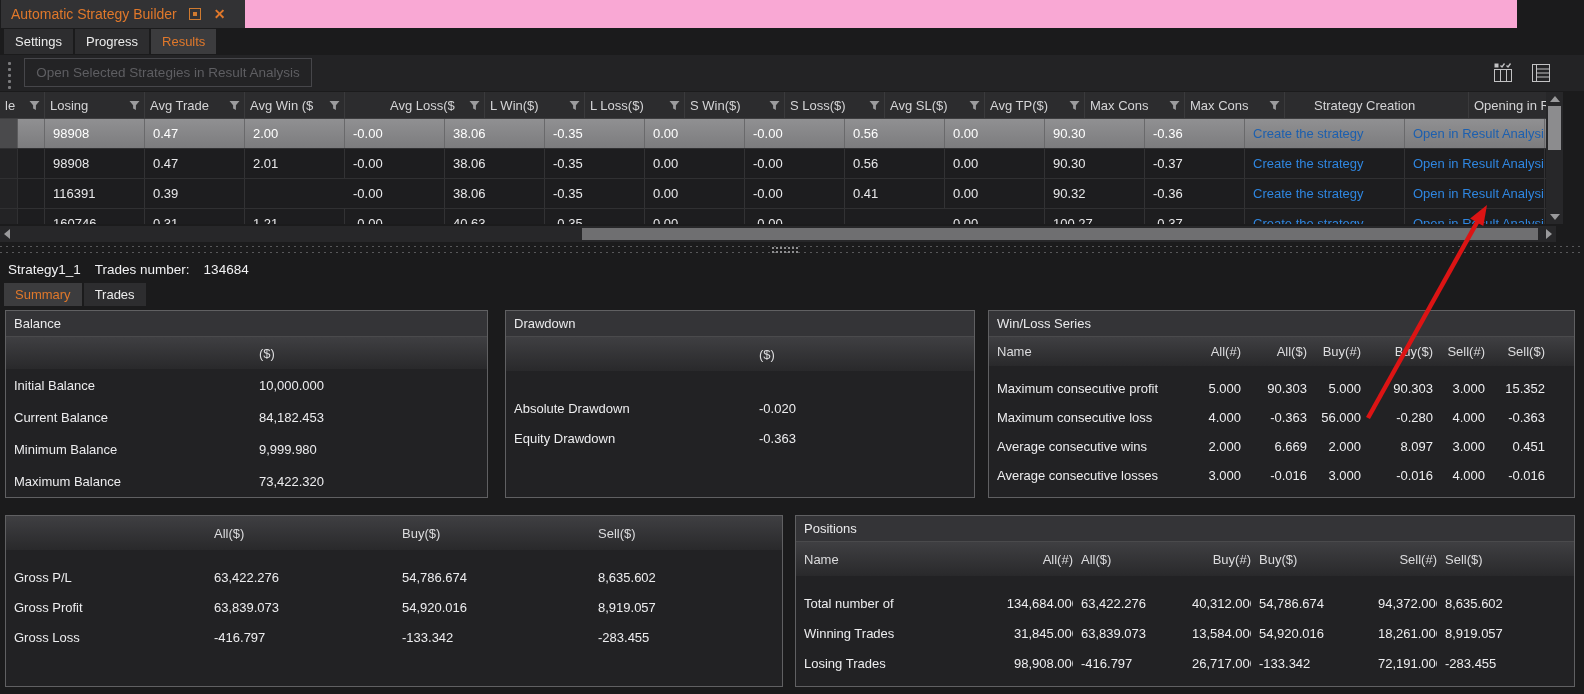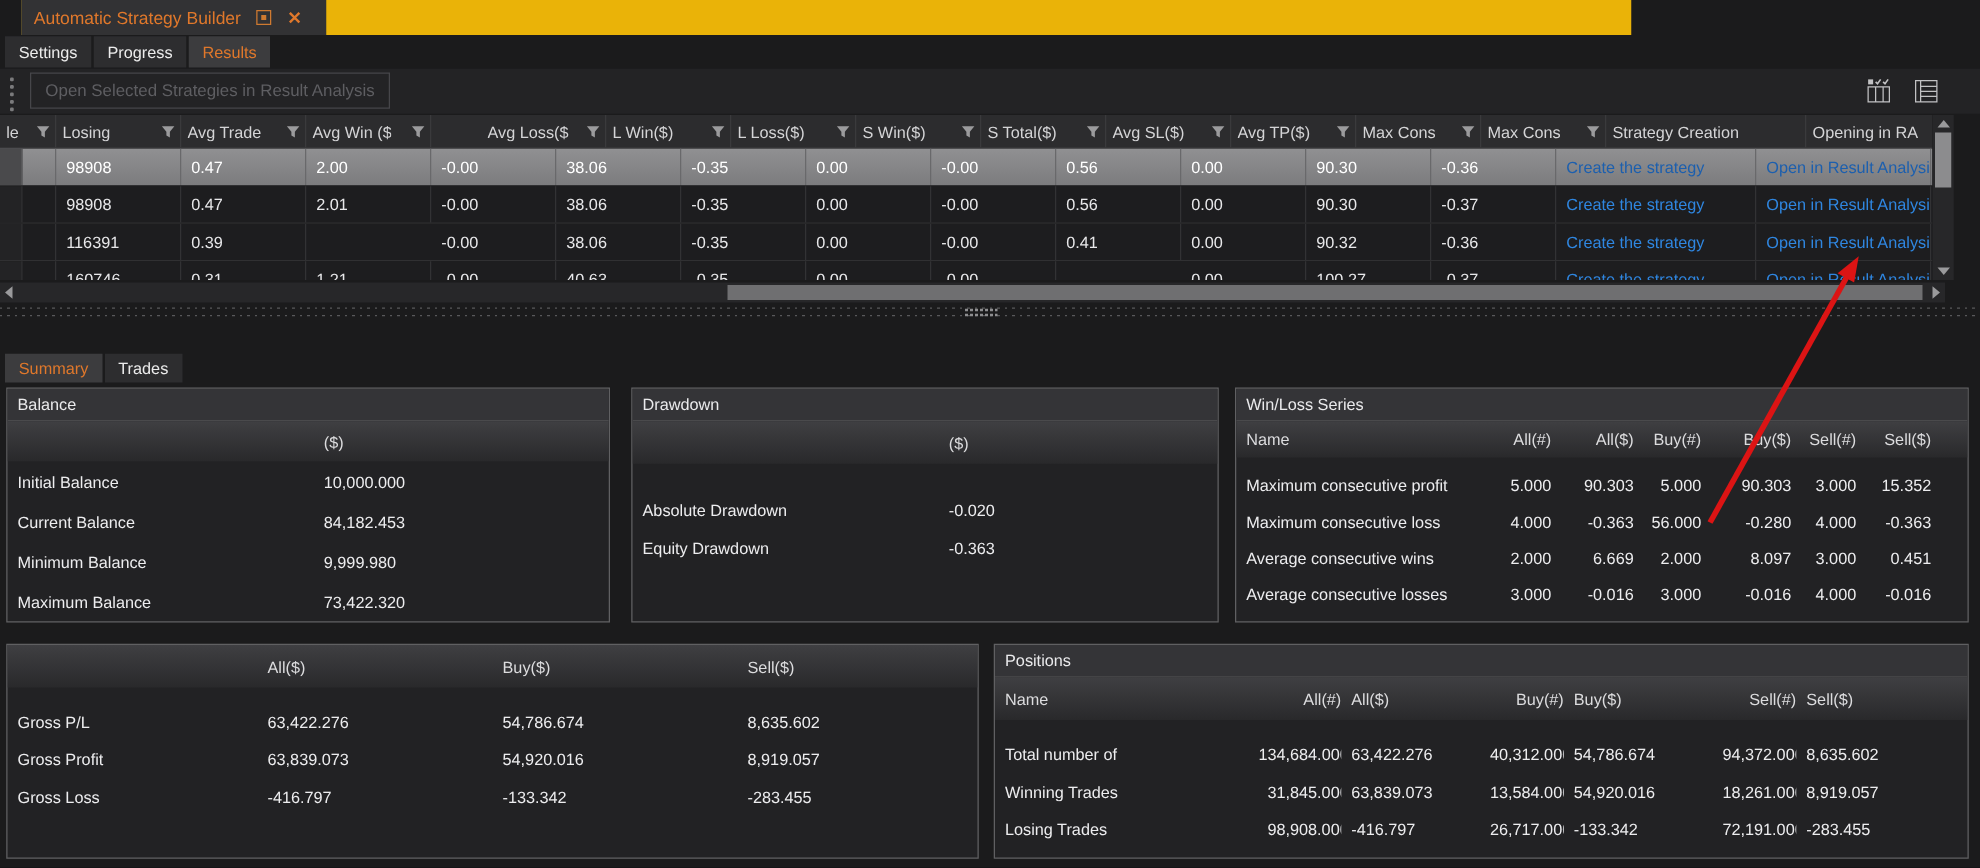--- a/index.html
+++ b/index.html
@@ -3,21 +3,21 @@
 <meta charset="utf-8">
 <style>
   * { box-sizing: border-box; }
   html,body { margin:0; padding:0; background:#141415; }
   #app {
     position:relative; width:1584px; height:694px; overflow:hidden;
     background:#1b1b1c; font-family:"Liberation Sans", sans-serif;
     -webkit-font-smoothing:antialiased;
   }
   
-  #titlebar { position:absolute; left:17px; top:0; width:1288px; height:28px; background:#eab308; }
+  #titlebar { position:absolute; left:1px; top:0; width:1516px; height:28px; background:#f9a8d4; }
   #titletab { position:absolute; left:0; top:0; width:244px; height:28px; background:#323234;
     display:flex; align-items:center; padding-left:10px; }
   #windowtitle { color:#e0782b; font-size:14px; white-space:nowrap; }
   #floaticon { width:12px; height:12px; border:1px solid #cf7a30; margin-left:12px; position:relative; }
   #floaticon::after { content:""; position:absolute; left:3px; top:3px; width:4px; height:4px; background:#cf7a30; }
   #closeicon { color:#e0782b; font-size:14px; font-weight:bold; margin-left:13px; line-height:28px; }
   
   #tabs { position:absolute; left:4px; top:29px; display:flex; gap:2px; }
   .tab { height:25px; padding:0 11px; background:#2d2d2f; color:#ececec; font-size:13px;
     display:flex; align-items:center; white-space:nowrap; }
@@ -213,21 +213,21 @@
         </div>
         <div class="gh" style="width: 100px;">
           <span class="ghlabel">S Win($)</span>
           <span class="funnel">
             <svg width="11" height="11" viewBox="0 0 11 11">
               <path d="M0.5 1h10L6.9 5.3V10L4.1 8.4V5.3Z" fill="#9b9b9d"></path>
             </svg>
           </span>
         </div>
         <div class="gh" style="width: 100px;">
-          <span class="ghlabel">S Total($)</span>
+          <span class="ghlabel">S Loss($)</span>
           <span class="funnel">
             <svg width="11" height="11" viewBox="0 0 11 11">
               <path d="M0.5 1h10L6.9 5.3V10L4.1 8.4V5.3Z" fill="#9b9b9d"></path>
             </svg>
           </span>
         </div>
         <div class="gh" style="width: 100px;">
           <span class="ghlabel">Avg SL($)</span>
           <span class="funnel">
             <svg width="11" height="11" viewBox="0 0 11 11">
@@ -252,21 +252,21 @@
           </span>
         </div>
         <div class="gh" style="width: 100px;">
           <span class="ghlabel">Max Cons</span>
           <span class="funnel">
             <svg width="11" height="11" viewBox="0 0 11 11">
               <path d="M0.5 1h10L6.9 5.3V10L4.1 8.4V5.3Z" fill="#9b9b9d"></path>
             </svg>
           </span>
         </div>
-        <div class="gh" style="width: 160px;">
+        <div class="gh" style="width: 160px; margin-left: 24px;">
           <span class="ghlabel">Strategy Creation</span>
         </div>
         <div class="gh" style="width: 140px;">
           <span class="ghlabel">Opening in RA</span>
         </div>
       </div>
       <div class="grow selected">
         <div class="rowhead"></div>
         <div class="gc" style="width: 27px;"></div>
         <div class="gc" style="width: 100px;">98908</div>
@@ -367,20 +367,25 @@
     <div id="hthumb"></div>
     <div id="hright" class="harrow"></div>
   </div>
 
   <div id="splitter">
     <div class="splitline" style="top:2px"></div>
     <div class="splitline" style="top:8px"></div>
     <div id="splitgrip"></div>
   </div>
 
+  <div id="infobar">
+    <span>Strategy1_1</span>
+    <span>Trades number:</span>
+    <span>134684</span>
+  </div>
 
   <div id="subtabs">
     <div class="tab active" style="height:23px">
         <span>Summary</span>
       </div>
     <div class="tab" style="height:23px">
         <span>Trades</span>
       </div>
   </div>
 

